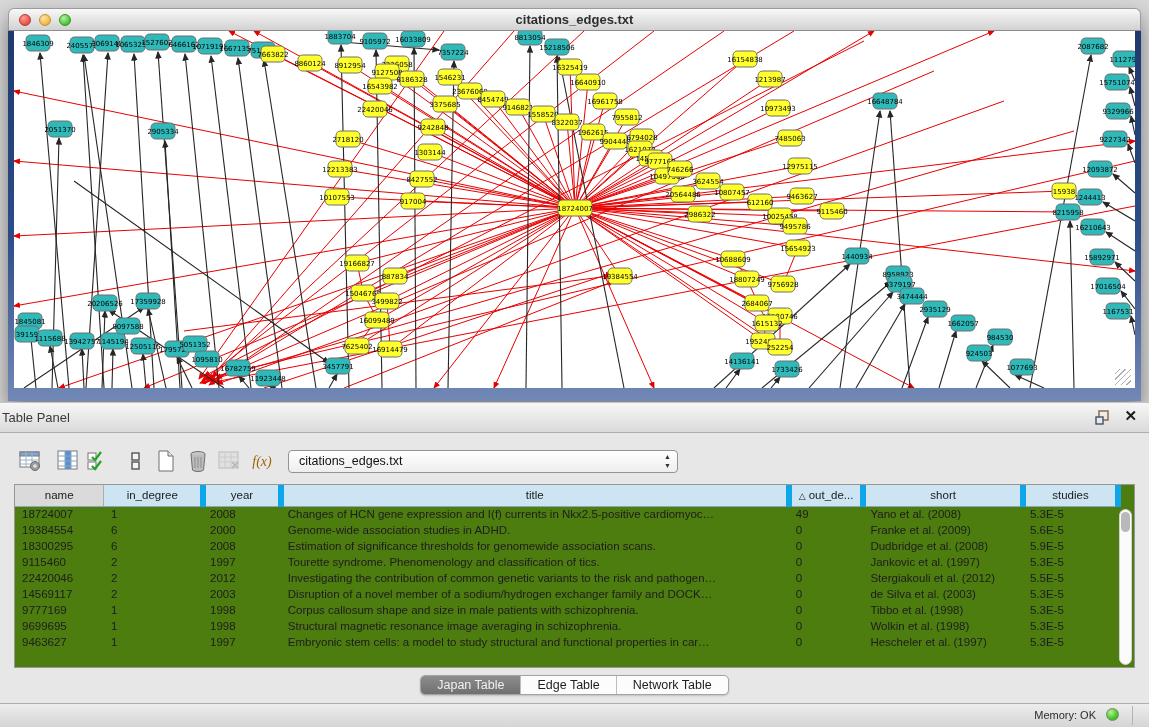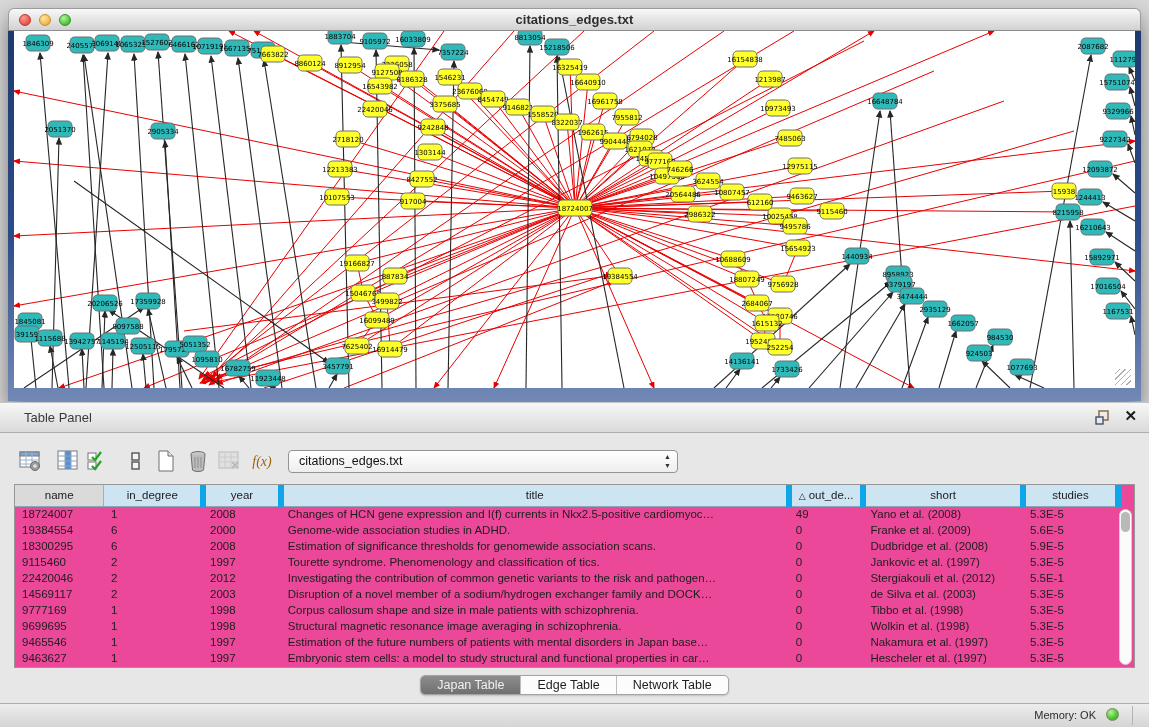--- a/index.html
+++ b/index.html
@@ -20,34 +20,34 @@
     background:linear-gradient(180deg,#1d3a6e 0%,#2c4c88 55%,#7289b6 100%);
     padding:0 6px 13px 6px; }
   .canvas-holder { position:relative; width:1121px; height:357px; background:#ffffff; overflow:hidden; }
   svg.net { display:block; width:1121px; height:357px; }
   .resize-grip { position:absolute; right:4px; bottom:3px; width:16px; height:16px;
     background:repeating-linear-gradient(135deg, transparent 0 3px, #9a9a9a 3px 4px); opacity:.8; }
 
   
   .panel-header { position:absolute; left:0; top:402px; width:1149px; height:31px;
     background:linear-gradient(#f7f7f7,#dadada); border-top:1px solid #c4c4c4; border-bottom:1px solid #adadad; }
-  .panel-title { position:absolute; left:24px; top:0; line-height:29px; font-size:13px; color:#3a3a3a;text-align:right; }
+  .panel-title { position:absolute; left:2px; top:0; line-height:29px; font-size:13px; color:#3a3a3a;text-align:right; }
   .float-ic { position:absolute; right:38px; top:7px; width:16px; height:16px; cursor:pointer; }
   .close-x { position:absolute; right:12px; top:4px; font-size:15px; font-weight:bold; color:#1b1b1b; cursor:pointer; }
 
   
   .panel-body { position:absolute; left:0; top:433px; width:1149px; height:270px; background:#e7e7e7; }
   .tb-btn { position:absolute; top:15px; width:28px; height:28px; border:0; background:transparent; cursor:pointer; }
   .fx { font-family:"Liberation Serif",serif; font-style:italic; font-size:14px; color:#a16207; }
   .combo { position:absolute; left:288px; top:17px; width:390px; height:23px;
     background:linear-gradient(#ffffff,#eeeeee); border:1px solid #949494; border-radius:4px;
     font-size:12.5px; color:#111; line-height:21px; padding-left:10px; cursor:pointer; }
   .combo .stepper { position:absolute; right:6px; top:1px; font-size:7px; line-height:9px; color:#333; text-align:center; }
 
-  .table-wrap { position:absolute; left:14px; top:51px; width:1121px; height:184px; background:#ec4899;
+  .table-wrap { position:absolute; left:14px; top:51px; width:1121px; height:184px; background:#4d7c0f;
     border:1px solid #979797; }
   table.node-table { border-collapse:collapse; table-layout:fixed; width:1106px; font-size:11.5px; }
   table.node-table th { height:21px; background:#cde4f2; border-right:6px solid #0ea5e9; border-bottom:1px solid #8aa8ba;
     font-weight:normal; color:#1c1c1c; text-align:center; overflow:hidden; white-space:nowrap; }
   table.node-table th.first { background:#dadada; border-right:1px solid #adadad; }
   table.node-table td { height:16px; color:#1d1d1d; padding-left:7px; overflow:hidden; white-space:nowrap; }
   .sort-tri { font-size:9px; margin-right:3px; }
   .vscroll { position:absolute; right:2px; top:24px; height:156px; width:13px; background:#fbfbfb;
     border:1px solid #d2d2d2; border-radius:7px; }
   .vthumb { width:9px; height:20px; margin:2px auto 0 auto; background:#b9b9b9; border-radius:5px; }
@@ -886,21 +886,21 @@
               <td>Jankovic et al. (1997)</td>
               <td>5.3E-5</td>
             </tr>
             <tr>
               <td>22420046</td>
               <td>2</td>
               <td>2012</td>
               <td>Investigating the contribution of common genetic variants to the risk and pathogen…</td>
               <td>0</td>
               <td>Stergiakouli et al. (2012)</td>
-              <td>5.5E-1</td>
+              <td>5.5E-5</td>
             </tr>
             <tr>
               <td>14569117</td>
               <td>2</td>
               <td>2003</td>
               <td>Disruption of a novel member of a sodium/hydrogen exchanger family and DOCK…</td>
               <td>0</td>
               <td>de Silva et al. (2003)</td>
               <td>5.3E-5</td>
             </tr>
@@ -916,29 +916,20 @@
             <tr>
               <td>9699695</td>
               <td>1</td>
               <td>1998</td>
               <td>Structural magnetic resonance image averaging in schizophrenia.</td>
               <td>0</td>
               <td>Wolkin et al. (1998)</td>
               <td>5.3E-5</td>
             </tr>
             <tr>
-              <td>9465546</td>
-              <td>1</td>
-              <td>1997</td>
-              <td>Estimation of the future numbers of patients with mental disorders in Japan base…</td>
-              <td>0</td>
-              <td>Nakamura et al. (1997)</td>
-              <td>5.3E-5</td>
-            </tr>
-            <tr>
               <td>9463627</td>
               <td>1</td>
               <td>1997</td>
               <td>Embryonic stem cells: a model to study structural and functional properties in car…</td>
               <td>0</td>
               <td>Hescheler et al. (1997)</td>
               <td>5.3E-5</td>
             </tr>
           </tbody>
       </table>

